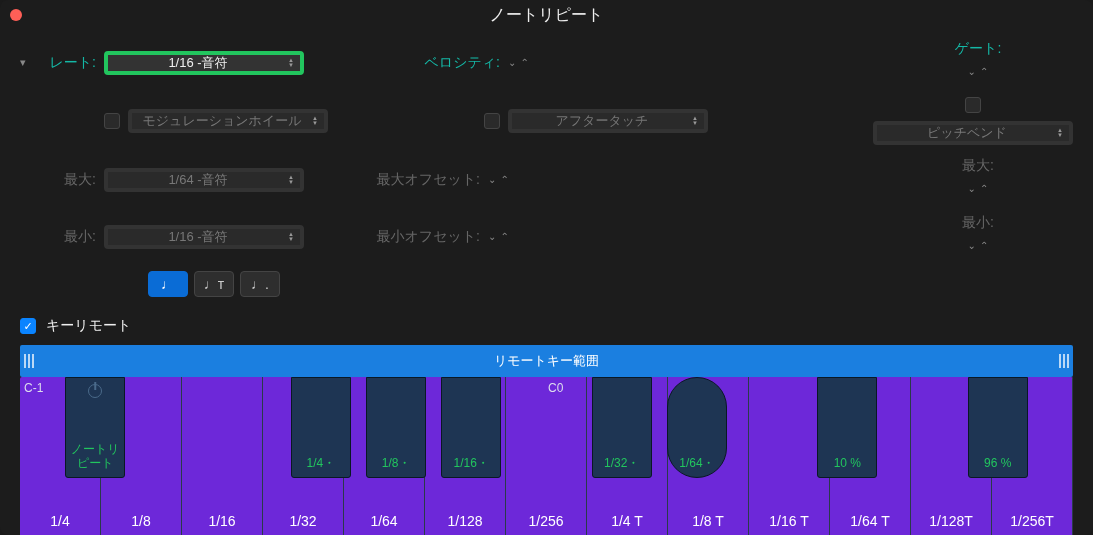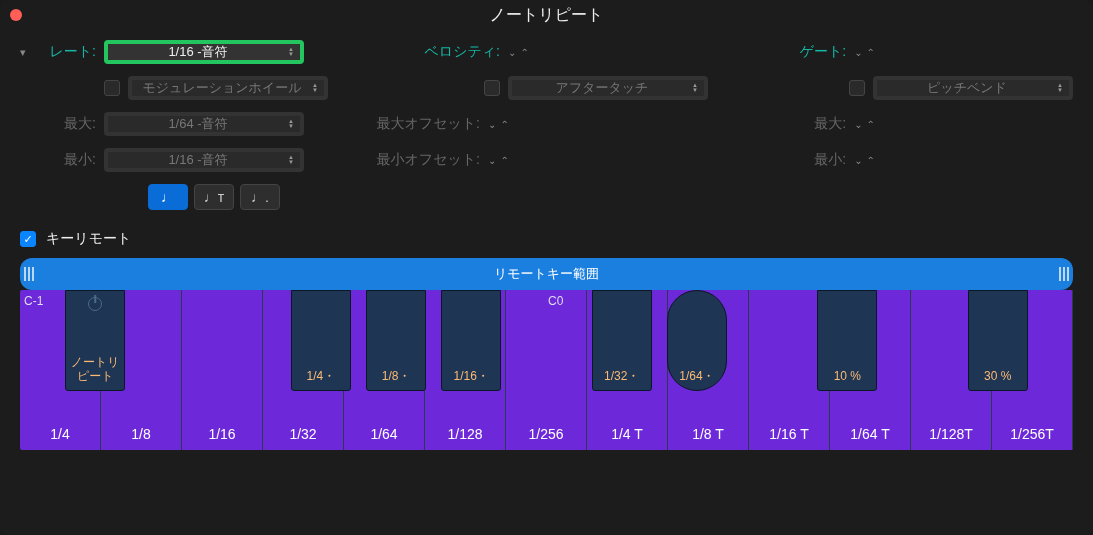--- a/index.html
+++ b/index.html
@@ -103,21 +103,21 @@
     }
     .checkbox.checked {
       background: #0a84ff;
       border-color: #0a84ff;
       display: flex;
       align-items: center;
       justify-content: center;
       color: white;
       font-size: 11px;
     }
-    .col-gate { margin-left: auto; display: flex; align-items: center; gap: 8px; }
+    .col-gate { margin-left: auto; display: flex; align-items: center; gap: 8px; flex-direction: column; }
     .note-toggle-row {
       display: flex;
       gap: 6px;
       margin-left: 128px;
     }
     .note-btn {
       width: 40px; height: 26px;
       background: #2e2e2e;
       border: 1px solid #444;
       border-radius: 4px;
@@ -143,21 +143,21 @@
       gap: 10px;
       margin-bottom: 10px;
     }
     .remote-label {
       color: #eee;
       font-size: 14px;
     }
     .range-bar {
       background: #1b7fe0;
       height: 24px;
-      border-radius: 12px;
+      border-radius: 2px;
       display: flex;
       align-items: center;
       justify-content: space-between;
       padding: 16px 4px;
       color: #fff;
       font-size: 13px;
       position: relative;
     }
     .range-handle {
       display: flex;
@@ -209,21 +209,21 @@
       top: 0;
       width: 60px;
       height: 100%;
       background: #1e3553;
       border: 1px solid #0a1825;
       border-radius: 0 0 3px 3px;
       display: flex;
       flex-direction: column;
       align-items: center;
       justify-content: flex-end;
-      color: #fdba74;
+      color: #22c55e;
       font-size: 12px;
       padding-bottom: 6px;
       pointer-events: auto;
       cursor: pointer;
     }
     .black-key .bk-top {
       position: absolute;
       top: 6px;
       font-size: 12px;
       color: #4a6a8a;
@@ -420,20 +420,20 @@
           <div class="black-key" style="left: 571.714px;">
             <div class="bk-label">1/32・</div>
           </div>
           <div class="black-key" style="left: 646.929px; border-radius: 30px;">
             <div class="bk-label">1/64・</div>
           </div>
           <div class="black-key" style="left: 797.357px;">
             <div class="bk-label">10 %</div>
           </div>
           <div class="black-key" style="left: 947.786px;">
-            <div class="bk-label">30 %</div>
+            <div class="bk-label">96 %</div>
           </div>
         </div>
       <div class="oct-label" style="left:4px">C-1</div>
       <div class="oct-label" style="left:528px">C0</div>
     </div>
   </div>
 </div>
 
 </body></html>

